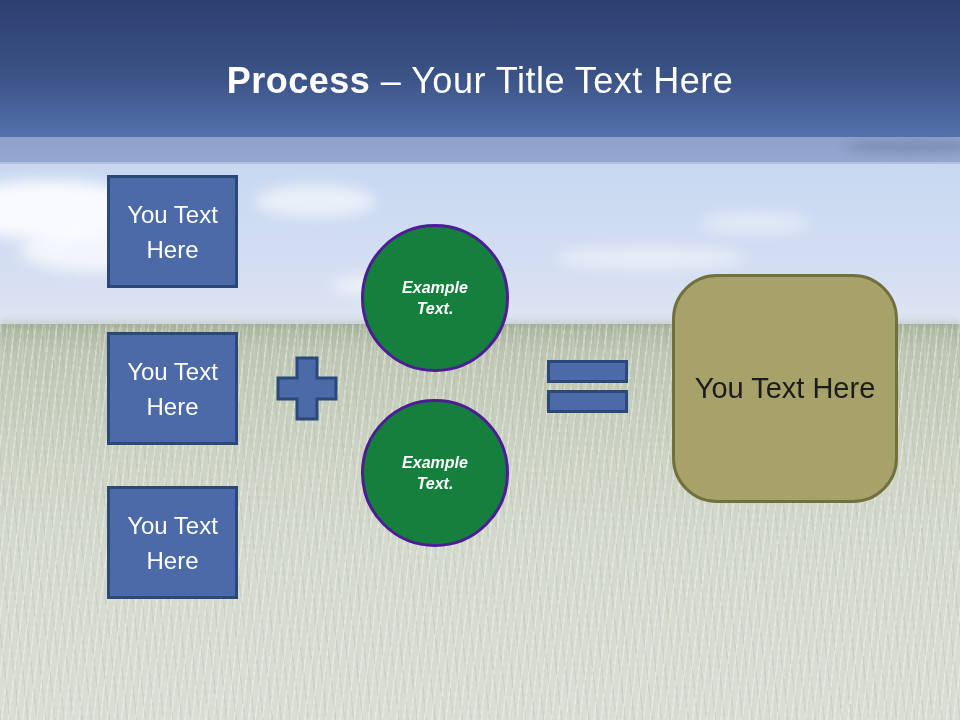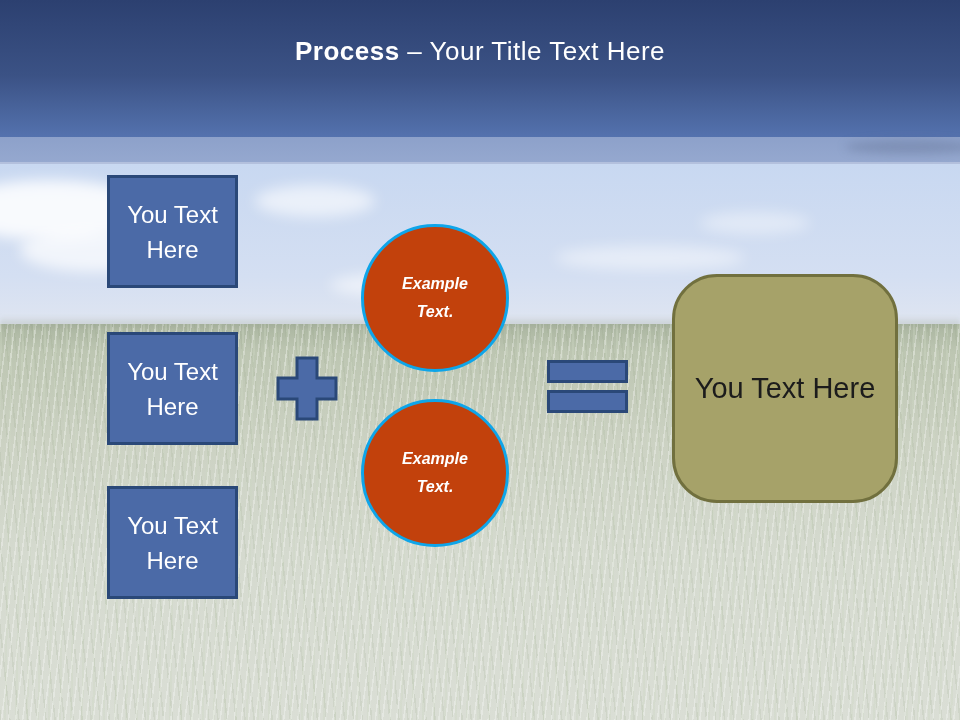--- a/index.html
+++ b/index.html
@@ -6,22 +6,22 @@
   .slide{
     position:relative;width:960px;height:720px;overflow:hidden;
     font-family:"Liberation Sans",sans-serif;background:#dfe3db;
   }
   
   .header{
     position:absolute;left:0;top:0;width:960px;height:137px;
     background:linear-gradient(180deg,#2c4070 0%,#3b5285 55%,#5472ae 100%);
   }
   .title{
-    position:absolute;left:0;top:36px;width:960px;text-align:center;
-    color:#ffffff;font-size:26px;letter-spacing:.5px;white-space:pre;
+    position:absolute;left:0;top:60px;width:960px;text-align:center;
+    color:#ffffff;font-size:36px;letter-spacing:.5px;white-space:pre;
   }
   .title .em{font-weight:700;}
   .title .rest{font-weight:400;}
   .band{
     position:absolute;left:0;top:137px;width:960px;height:27px;
     background:linear-gradient(180deg,#8da1ca 0%,#95a8cf 100%);
     border-bottom:2px solid #b3c0dd;box-sizing:border-box;
   }
   .sky{
     position:absolute;left:0;top:164px;width:960px;height:160px;
@@ -53,23 +53,23 @@
     position:absolute;left:107px;width:131px;height:113px;box-sizing:border-box;
     background:#4b6aa7;border:3px solid #2a4878;
     display:flex;align-items:center;justify-content:center;text-align:center;
     color:#ffffff;font-size:24px;line-height:35px;
   }
   .tbox .lbl{width:112px;}
   .b1{top:175px;} .b2{top:332px;} .b3{top:486px;}
   .plus{position:absolute;left:276px;top:356px;}
   .circle{
     position:absolute;left:361px;width:148px;height:148px;border-radius:50%;
-    box-sizing:border-box;background:#c2410c;border:3px solid #0ea5e9;
+    box-sizing:border-box;background:#15803d;border:3px solid #4c1d95;
     display:flex;align-items:center;justify-content:center;text-align:center;
-    color:#ffffff;font-size:16px;line-height:28px;font-weight:700;font-style:italic;
+    color:#ffffff;font-size:16px;line-height:21px;font-weight:700;font-style:italic;
   }
   .circle .lbl{width:100px;}
   .ci1{top:224px;} .ci2{top:399px;}
   .eqbar{
     position:absolute;left:547px;width:81px;height:23px;box-sizing:border-box;
     background:#4b6aa7;border:3px solid #2a4878;
   }
   .e1{top:360px;} .e2{top:390px;}
   .result{
     position:absolute;left:672px;top:274px;width:226px;height:229px;box-sizing:border-box;

